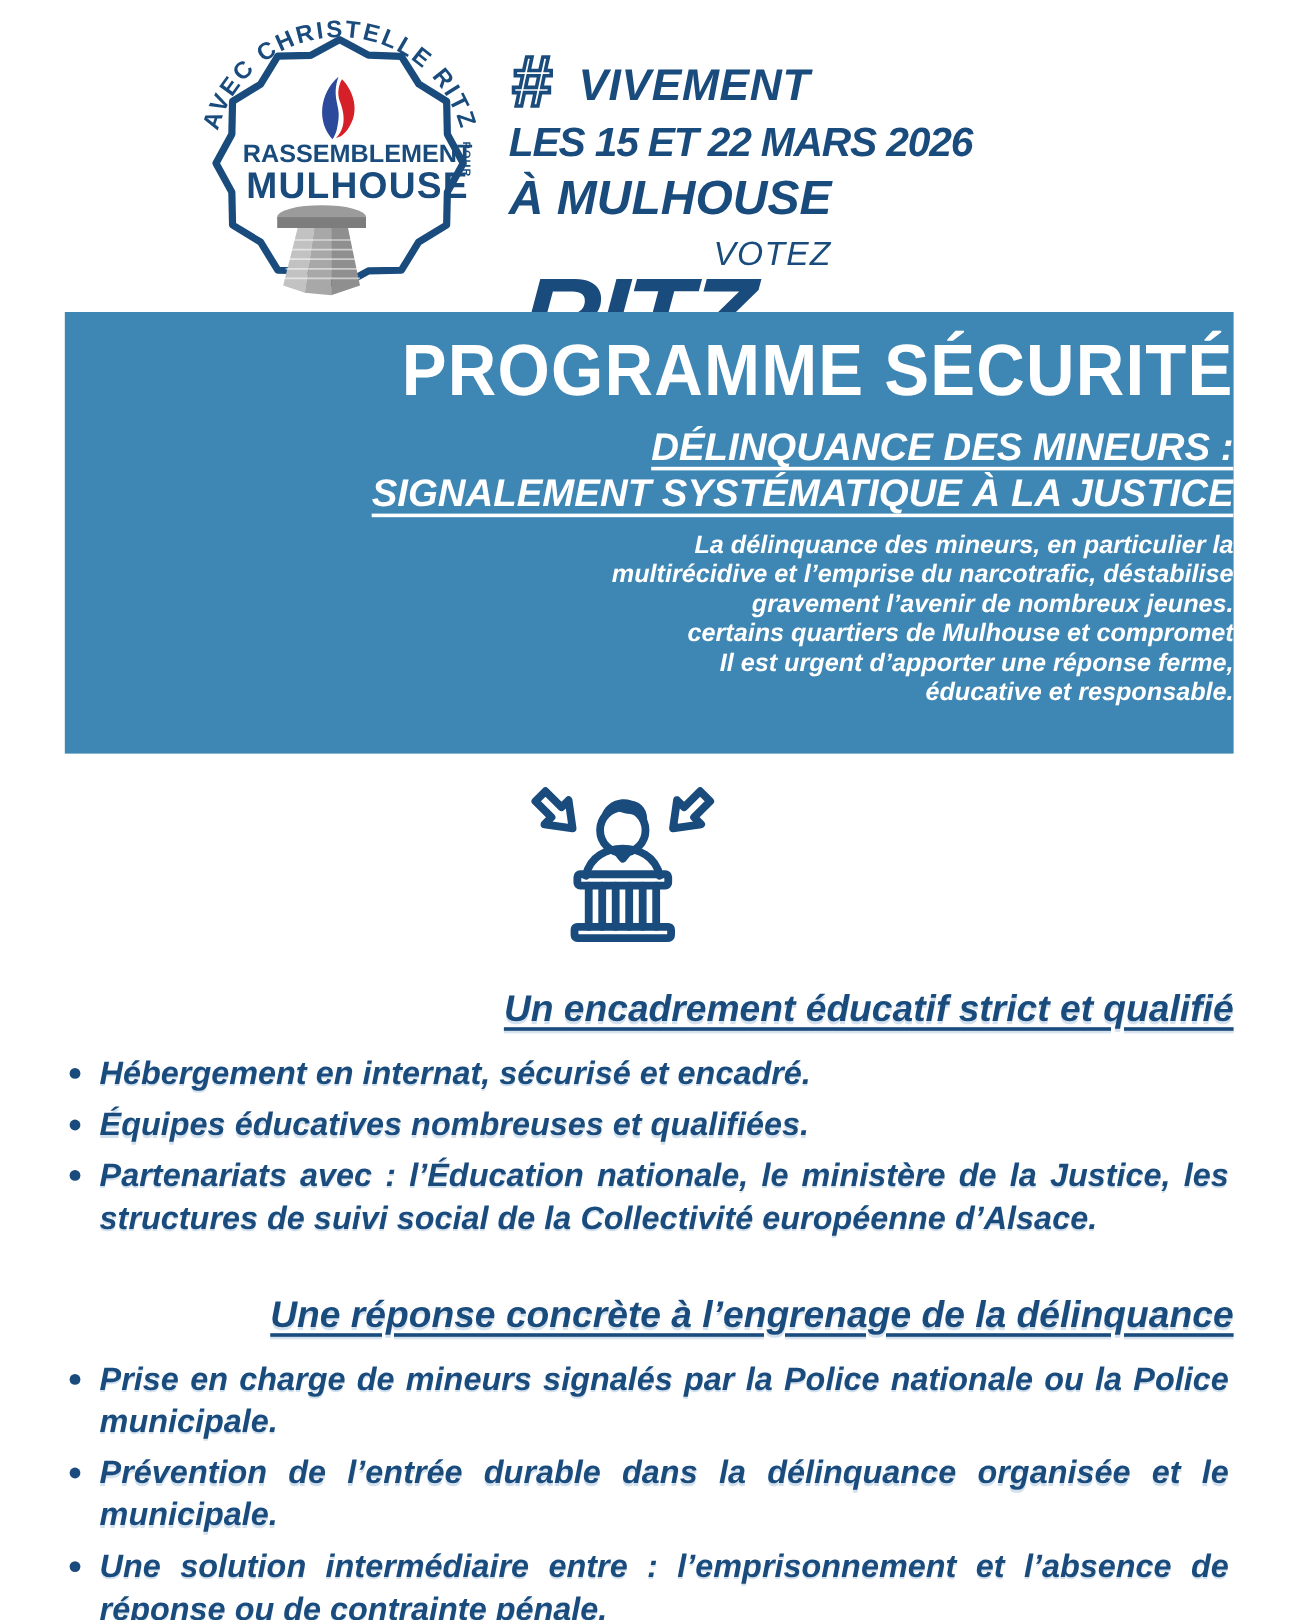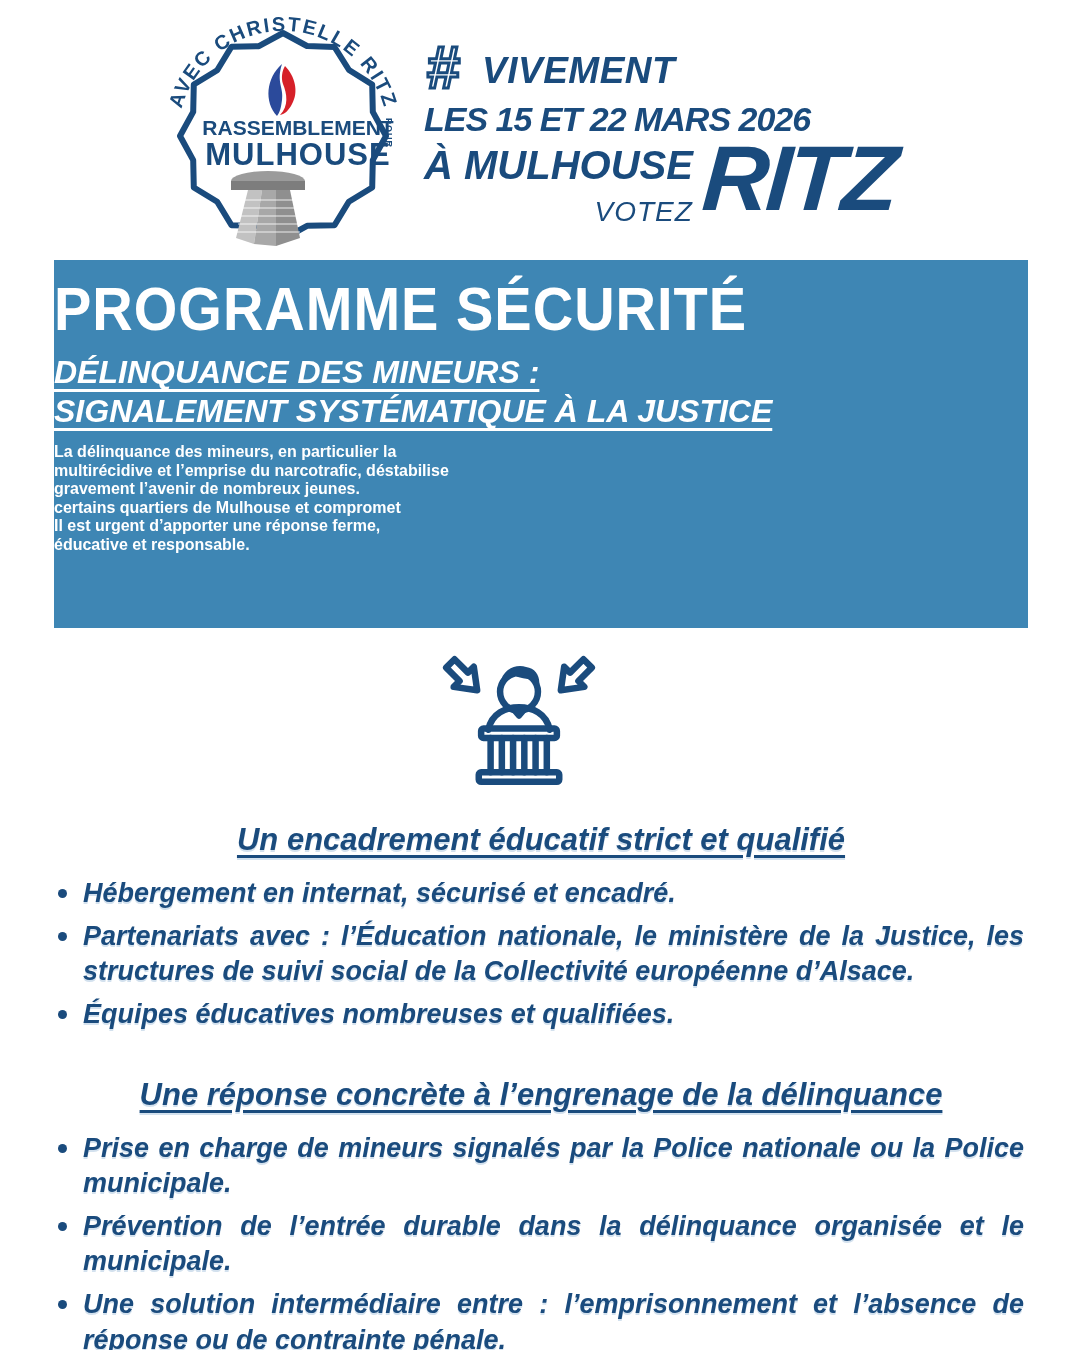--- a/index.html
+++ b/index.html
@@ -11,42 +11,42 @@
   }
   
   .logo-wrap{position:absolute;left:148px;top:8px;width:272px;height:246px;}
   .header-right{
     position:absolute;left:424px;top:34px;width:646px;
     color:#1A4B7D;font-style:italic;font-weight:bold;
   }
   .hr-row1{display:flex;align-items:flex-end;gap:4px;}
   .hr-vivement{font-size:37px;letter-spacing:.5px;padding-bottom:8px;}
   .hr-line2{font-size:34px;letter-spacing:-1px;margin-top:0px;white-space:nowrap;}
-  .hr-row3{display:flex;align-items:flex-start;margin-top:2px;}
+  .hr-row3{display:flex;align-items:flex-start;margin-top:2px;flex-direction:column;}
   .hr-col{display:flex;flex-direction:column;align-items:flex-end;padding-top:2px;}
   .hr-mulhouse{font-size:40px;white-space:nowrap;}
   .hr-votez{font-size:28px;font-weight:normal;margin-top:8px;letter-spacing:1px;}
   .hr-ritz{
     font-size:92px;line-height:.82;font-weight:bold;margin-left:10px;
     letter-spacing:-3px;transform:skewX(-4deg);
   }
   
   .banner{
     position:absolute;left:54px;top:260px;width:974px;height:368px;
-    background:#3E86B4;color:#ffffff;text-align:left;overflow:hidden;
+    background:#3E86B4;color:#ffffff;text-align:right;overflow:hidden;
   }
   .banner-title{margin-top:16px;font-size:56px;font-weight:bold;letter-spacing:1px;transform:scaleY(1.08);}
   .banner-sub{margin-top:12px;font-size:32px;font-style:italic;font-weight:bold;line-height:1.22;}
   .banner-sub div{text-decoration:underline;text-decoration-thickness:3px;text-underline-offset:6px;}
-  .banner-para{margin-top:12px;font-size:16px;font-weight:bold;line-height:1.16;}
+  .banner-para{margin-top:12px;font-size:21px;font-style:italic;font-weight:bold;line-height:1.16;}
   
   .content{position:absolute;left:54px;top:628px;width:974px;color:#1A4B7D;}
   .icon-wrap{text-align:center;margin-top:26px;transform:translateX(-22px);}
   .section-heading{
-    margin-top:22px;text-align:center;
+    margin-top:22px;text-align:right;
     font-size:31px;font-weight:bold;font-style:italic;
     text-decoration:underline;text-decoration-thickness:3px;text-underline-offset:5px;
     text-shadow:0 2px 0 #d3e1ee;
   }
   .bullets{list-style:none;margin:18px 0 0 0;padding:0 4px;}
   .bullets li{
     display:flex;gap:16px;margin-bottom:7px;
     font-size:27px;font-weight:bold;font-style:italic;line-height:1.32;
     text-shadow:0 2px 0 #d3e1ee;
   }
@@ -165,26 +165,26 @@
     <div class="section-heading">Un encadrement éducatif strict et qualifié</div>
     <ul class="bullets">
 
         <li>
           <span class="dot"></span>
           <span class="li-text">Hébergement en internat, sécurisé et encadré.</span>
         </li>
 
         <li>
           <span class="dot"></span>
+          <span class="li-text">Équipes éducatives nombreuses et qualifiées.</span>
+        </li>
+
+        <li>
+          <span class="dot"></span>
           <span class="li-text">Partenariats avec : l’Éducation nationale, le ministère de la Justice, les structures de suivi social de la Collectivité européenne d’Alsace.</span>
-        </li>
-
-        <li>
-          <span class="dot"></span>
-          <span class="li-text">Équipes éducatives nombreuses et qualifiées.</span>
         </li>
       </ul>
 
     <div class="section-heading section2">Une réponse concrète à l’engrenage de la délinquance</div>
     <ul class="bullets">
 
         <li>
           <span class="dot"></span>
           <span class="li-text">Prise en charge de mineurs signalés par la Police nationale ou la Police municipale.</span>
         </li>

